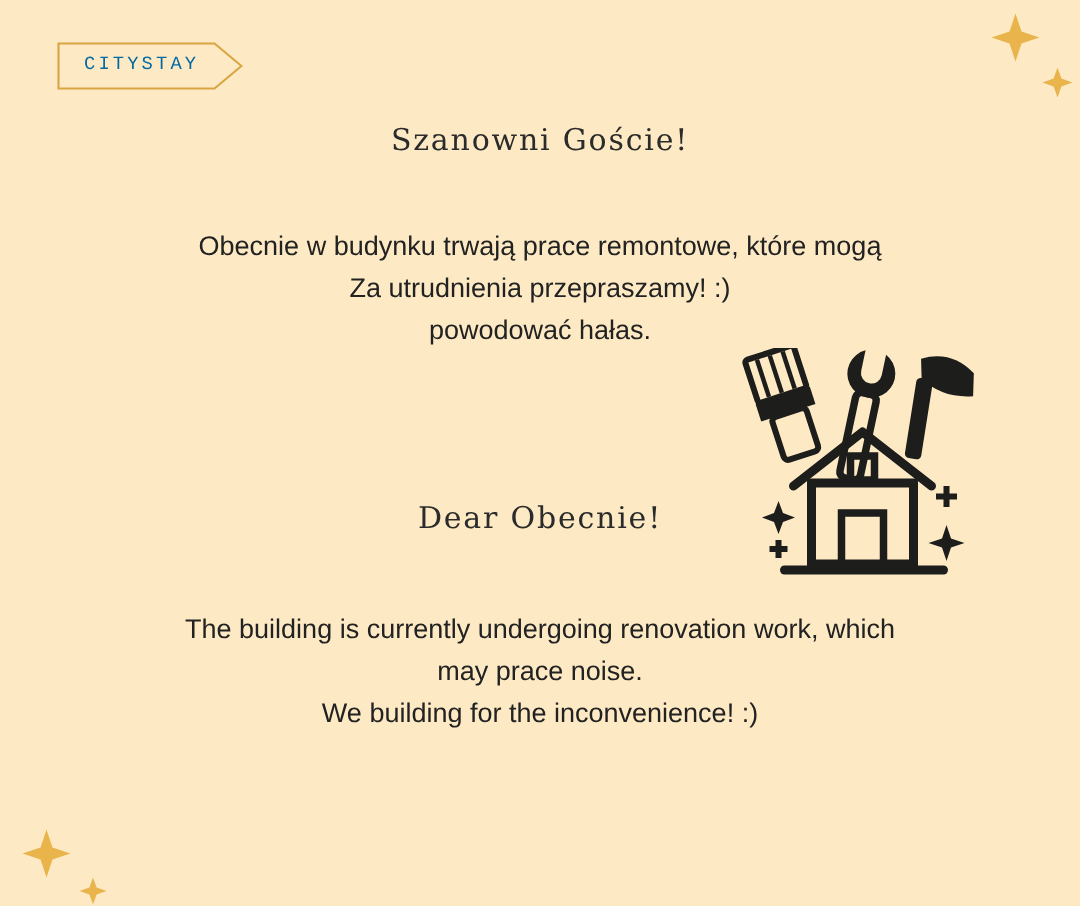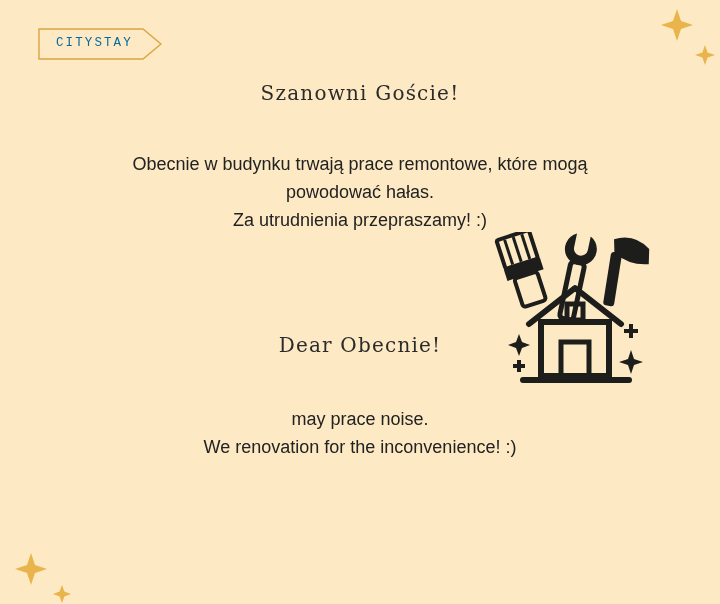--- a/index.html
+++ b/index.html
@@ -101,22 +101,22 @@
     <svg width="124" height="32" viewBox="0 0 124 32">
       <path d="M1 1 H105 L123 16 L105 31 H1 Z" fill="none" stroke="#d9a441" stroke-width="1.4"></path>
     </svg>
     <span class="logo-text">CITYSTAY</span>
   </div>
 
   <div class="heading heading-pl">Szanowni Goście!</div>
 
   <div class="body-text body-pl">
     <div>Obecnie w budynku trwają prace remontowe, które mogą</div>
+    <div>Za utrudnienia przepraszamy! :)</div>
     <div>powodować hałas.</div>
-    <div>Za utrudnienia przepraszamy! :)</div>
   </div>
 
   <div class="illustration">
     <svg width="180" height="165" viewBox="0 0 180 165">
       <g fill="#1d1d1b">
 
         <g transform="rotate(-18 40 45)">
           <rect x="26" y="2" width="34" height="30" rx="2" fill="none" stroke="#1d1d1b" stroke-width="4"></rect>
           <line x1="34" y1="4" x2="34" y2="30" stroke="#1d1d1b" stroke-width="3"></line>
           <line x1="43" y1="4" x2="43" y2="30" stroke="#1d1d1b" stroke-width="3"></line>
@@ -147,22 +147,23 @@
         <line x1="141" y1="99" x2="155" y2="99" stroke="#1d1d1b" stroke-width="4"></line>
         <line x1="36" y1="128" x2="36" y2="140" stroke="#1d1d1b" stroke-width="4"></line>
         <line x1="30" y1="134" x2="42" y2="134" stroke="#1d1d1b" stroke-width="4"></line>
       </g>
     </svg>
   </div>
 
   <div class="heading heading-en">Dear Obecnie!</div>
 
   <div class="body-text body-en">
+    <div>The building is currently undergoing renovation work, which</div>
     <div>may prace noise.</div>
-    <div>We renovation for the inconvenience! :)</div>
+    <div>We building for the inconvenience! :)</div>
   </div>
 
   <div class="sparkle sp-1">
     <svg width="34" height="34" viewBox="0 0 34 34">
         <path d="M17 1 l4 12 l12 4 l-12 4 l-4 12 l-4 -12 l-12 -4 l12 -4 Z" fill="#e9b44c"></path>
       </svg>
   </div>
   <div class="sparkle sp-2">
     <svg width="22" height="22" viewBox="0 0 22 22">
         <path d="M11 1 l2.6 7.4 l7.4 2.6 l-7.4 2.6 l-2.6 7.4 l-2.6 -7.4 l-7.4 -2.6 l7.4 -2.6 Z" fill="#e9b44c"></path>

